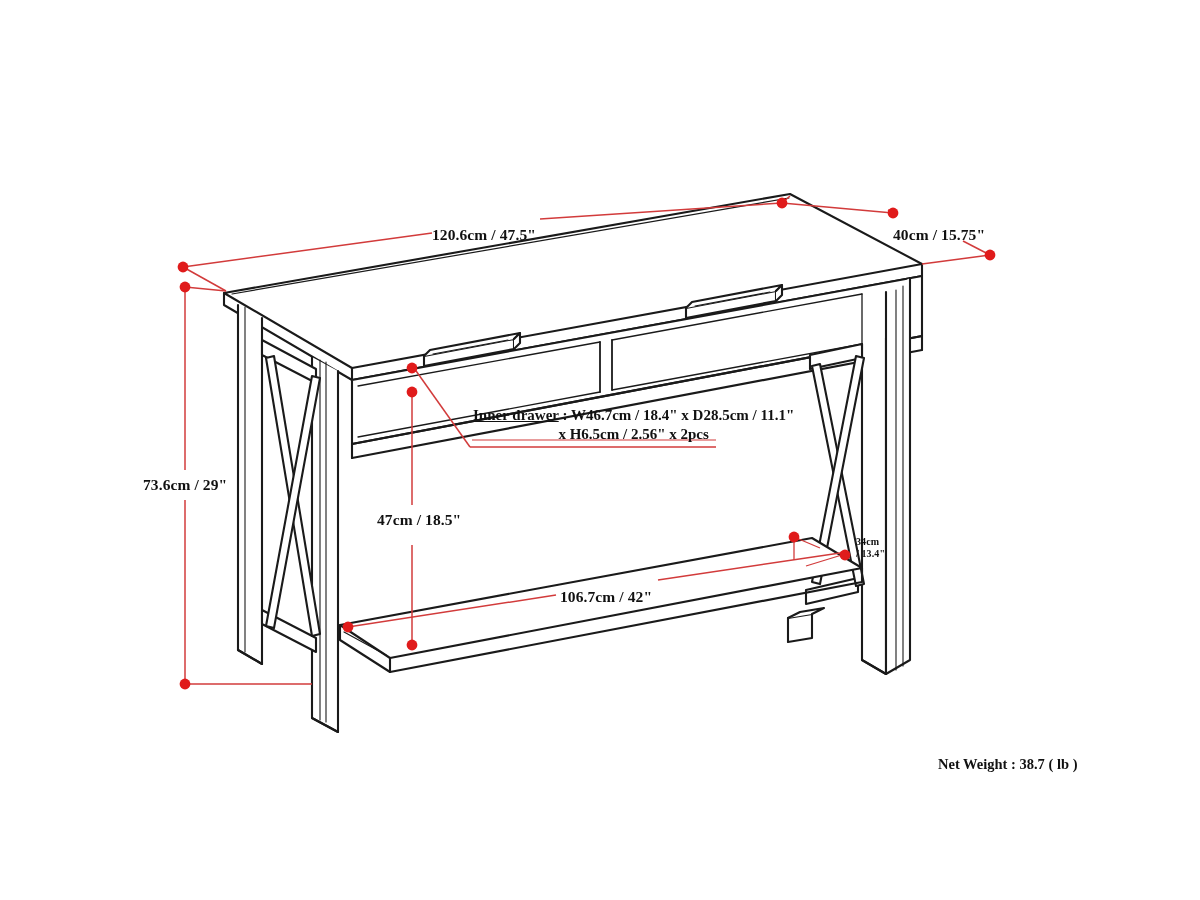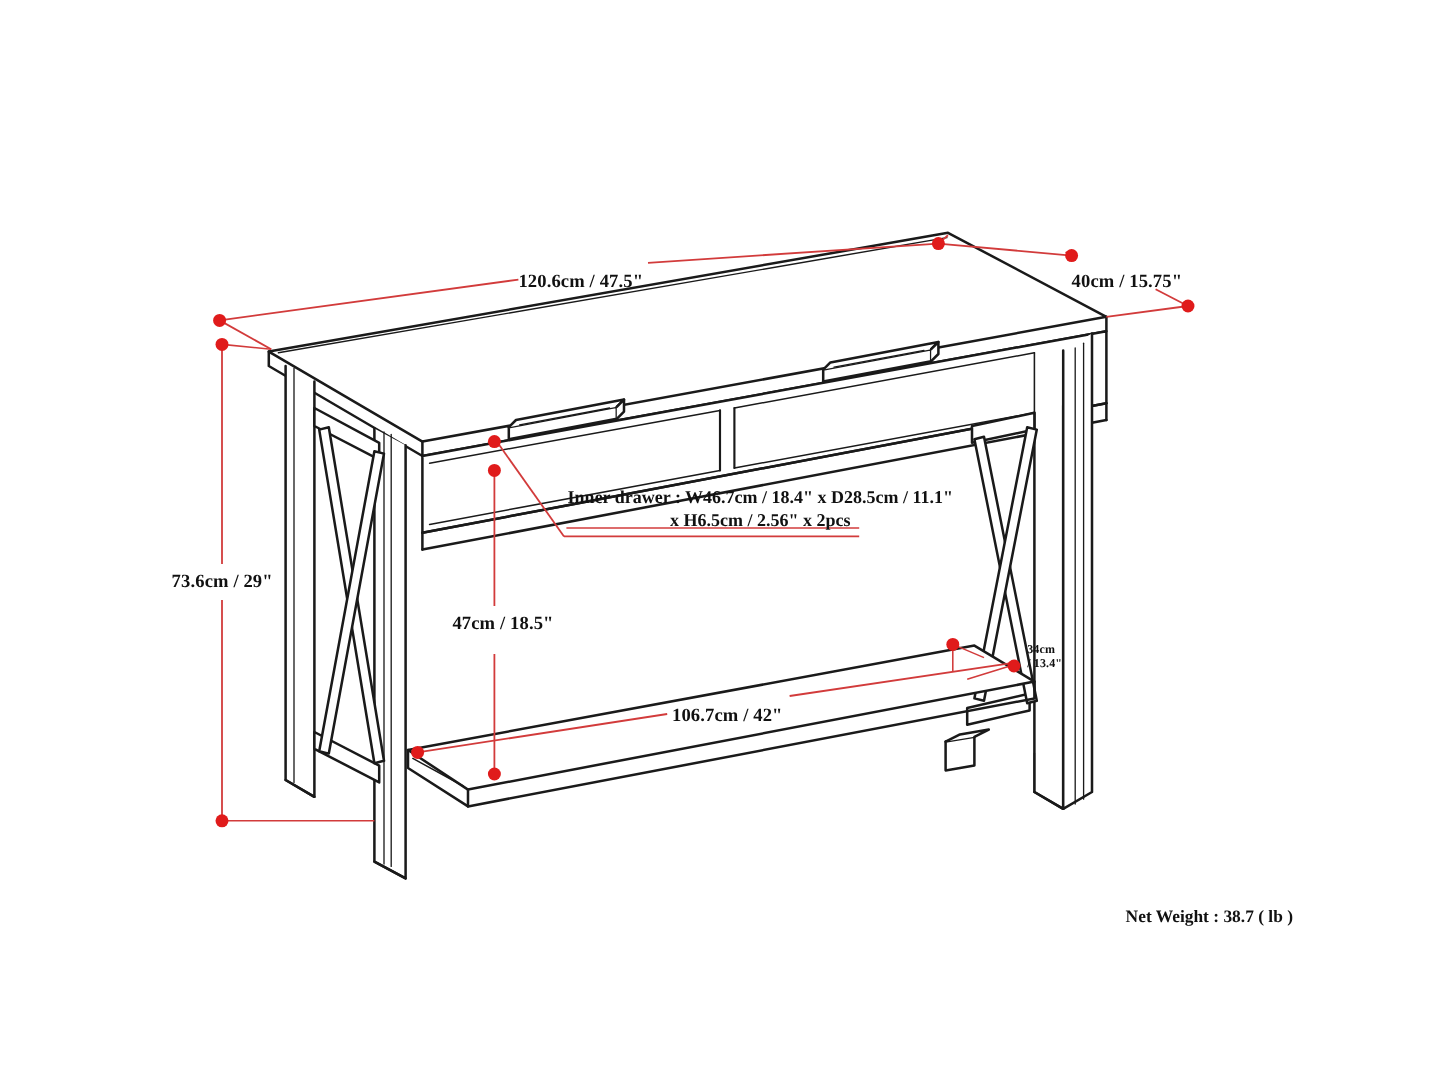--- a/index.html
+++ b/index.html
@@ -52,21 +52,21 @@
     left: 473px;
     top: 406px;
     font-size: 15px;
     font-family: "Liberation Serif", serif;
     font-weight: bold;
     color: #111111;
     line-height: 19px;
     white-space: nowrap;
   }
   .annot .line2 { display: block; text-align: center; }
-  .annot .uline { }
+  .annot .uline { text-decoration: underline; }
   .netweight {
     position: absolute;
     left: 938px;
     top: 756px;
     font-size: 14.5px;
     font-family: "Liberation Serif", serif;
     font-weight: bold;
     color: #111111;
     white-space: nowrap;
   }

